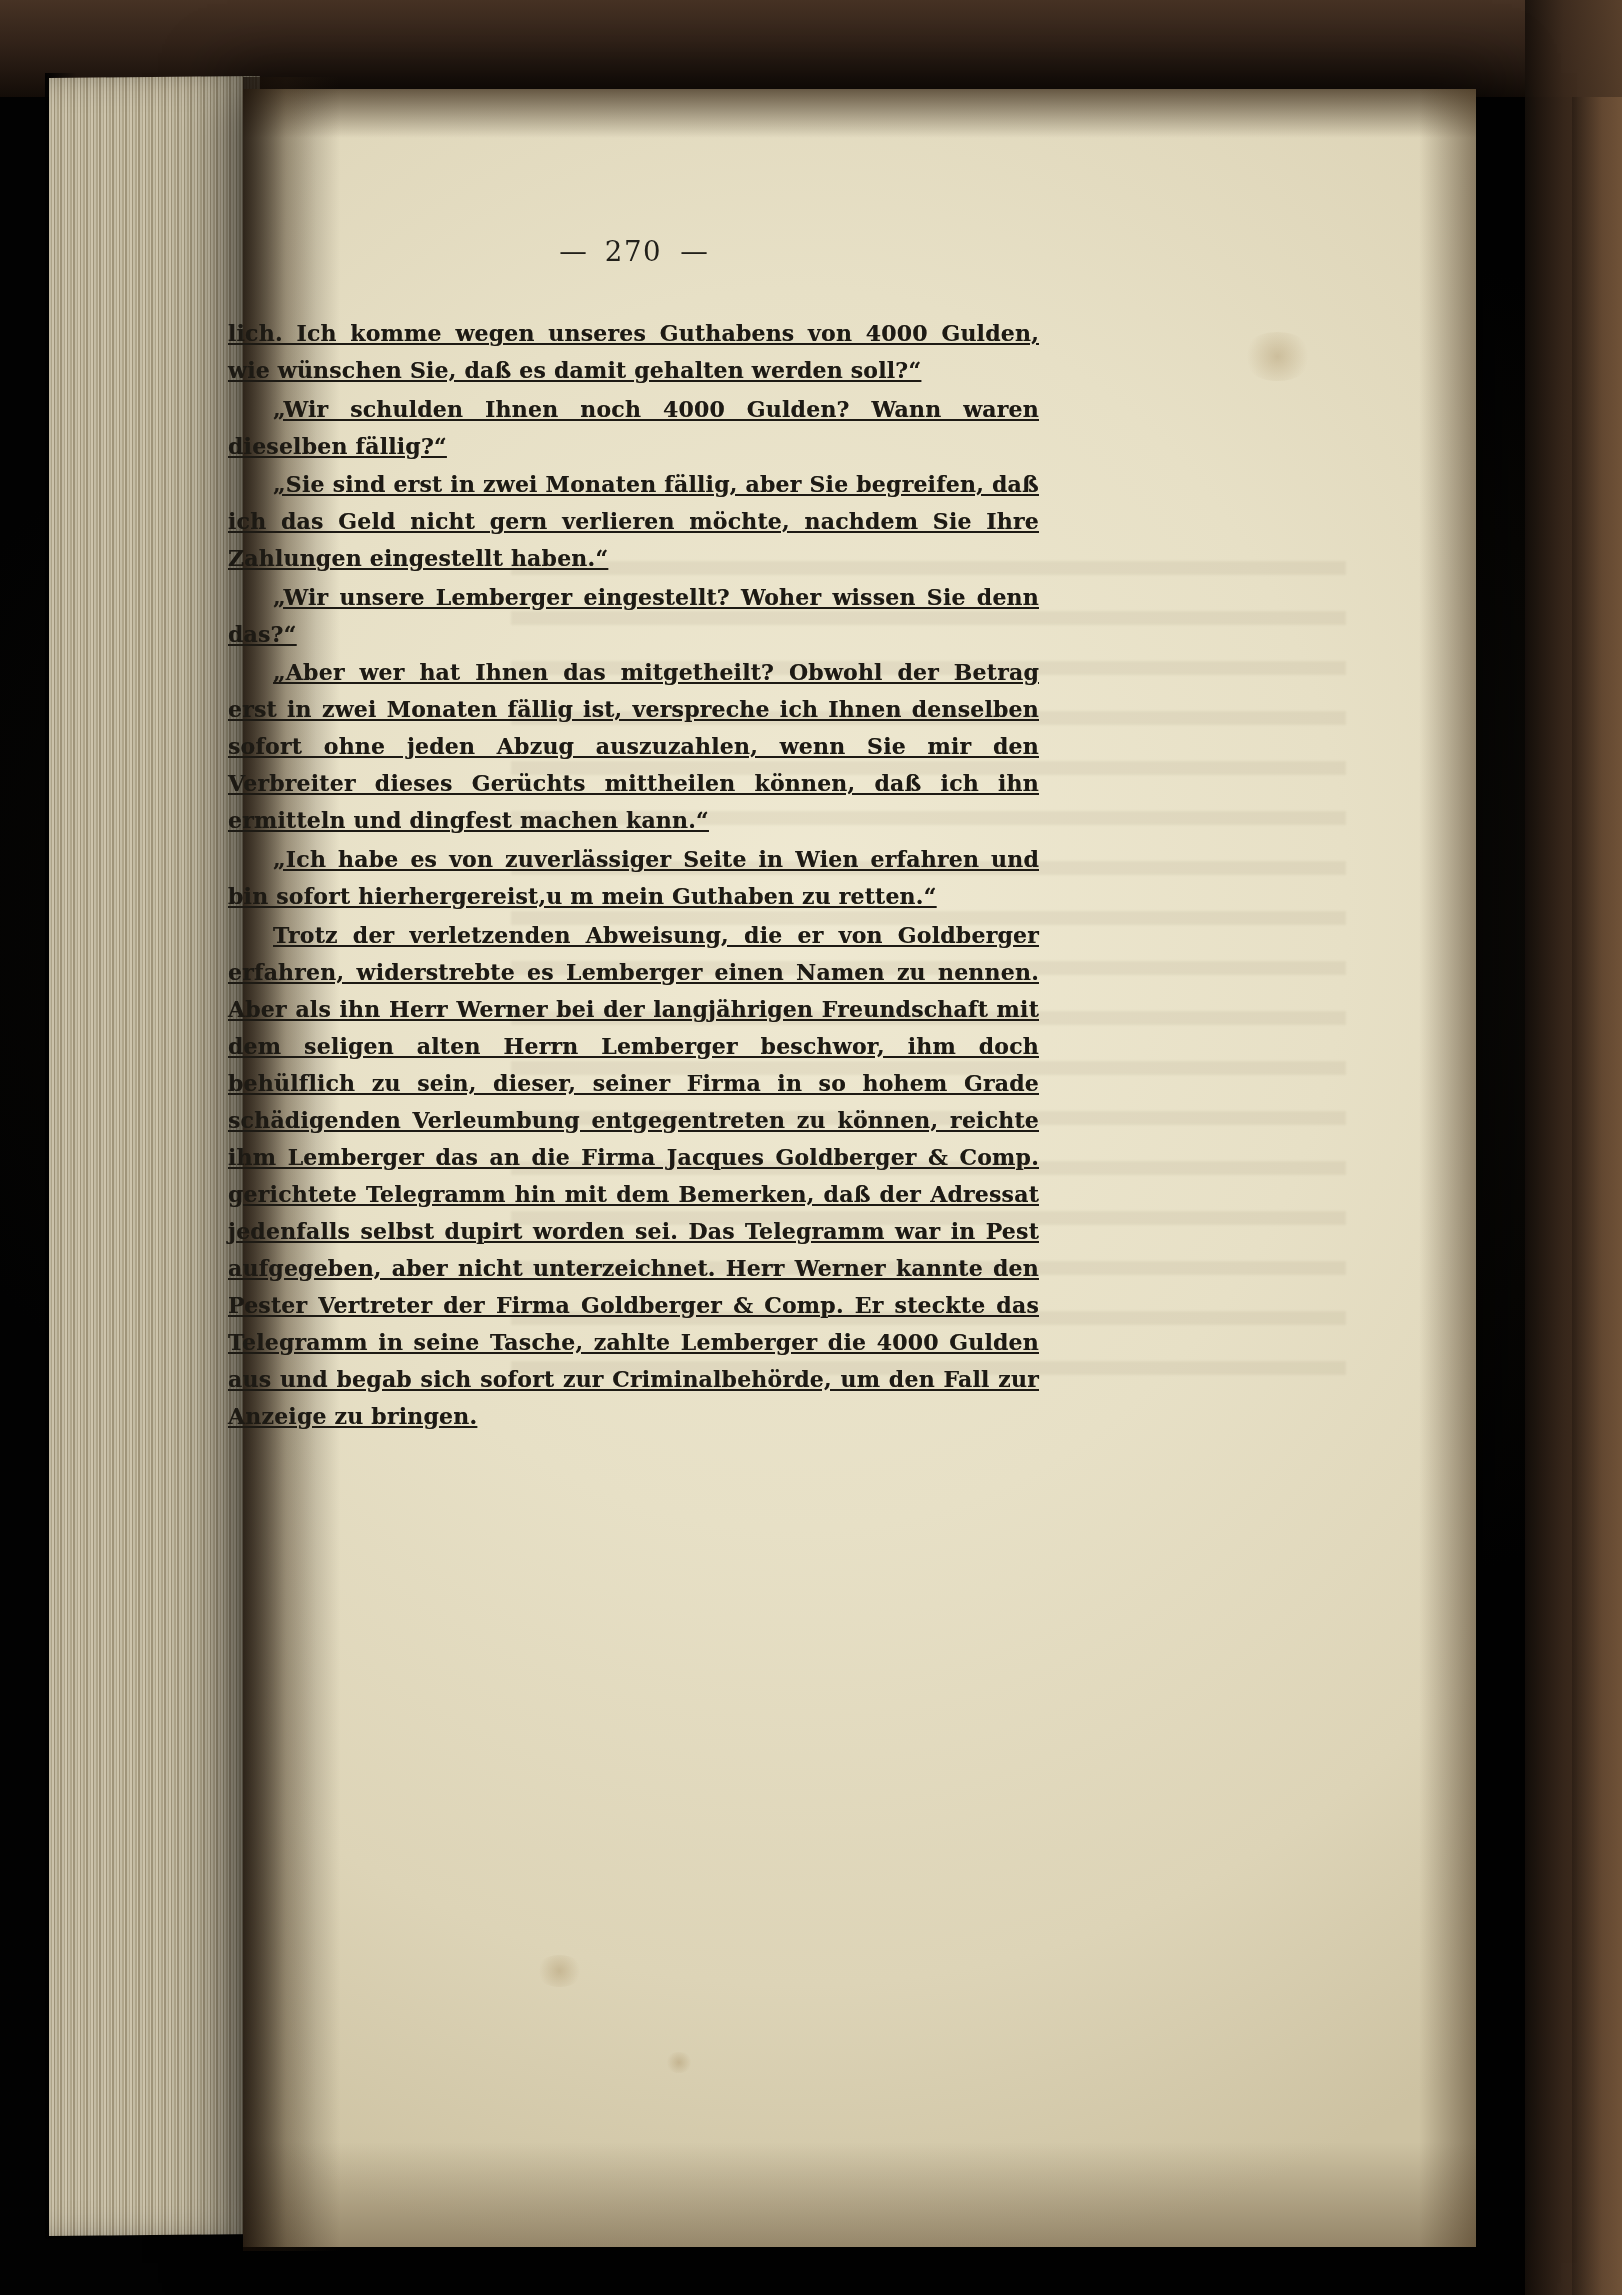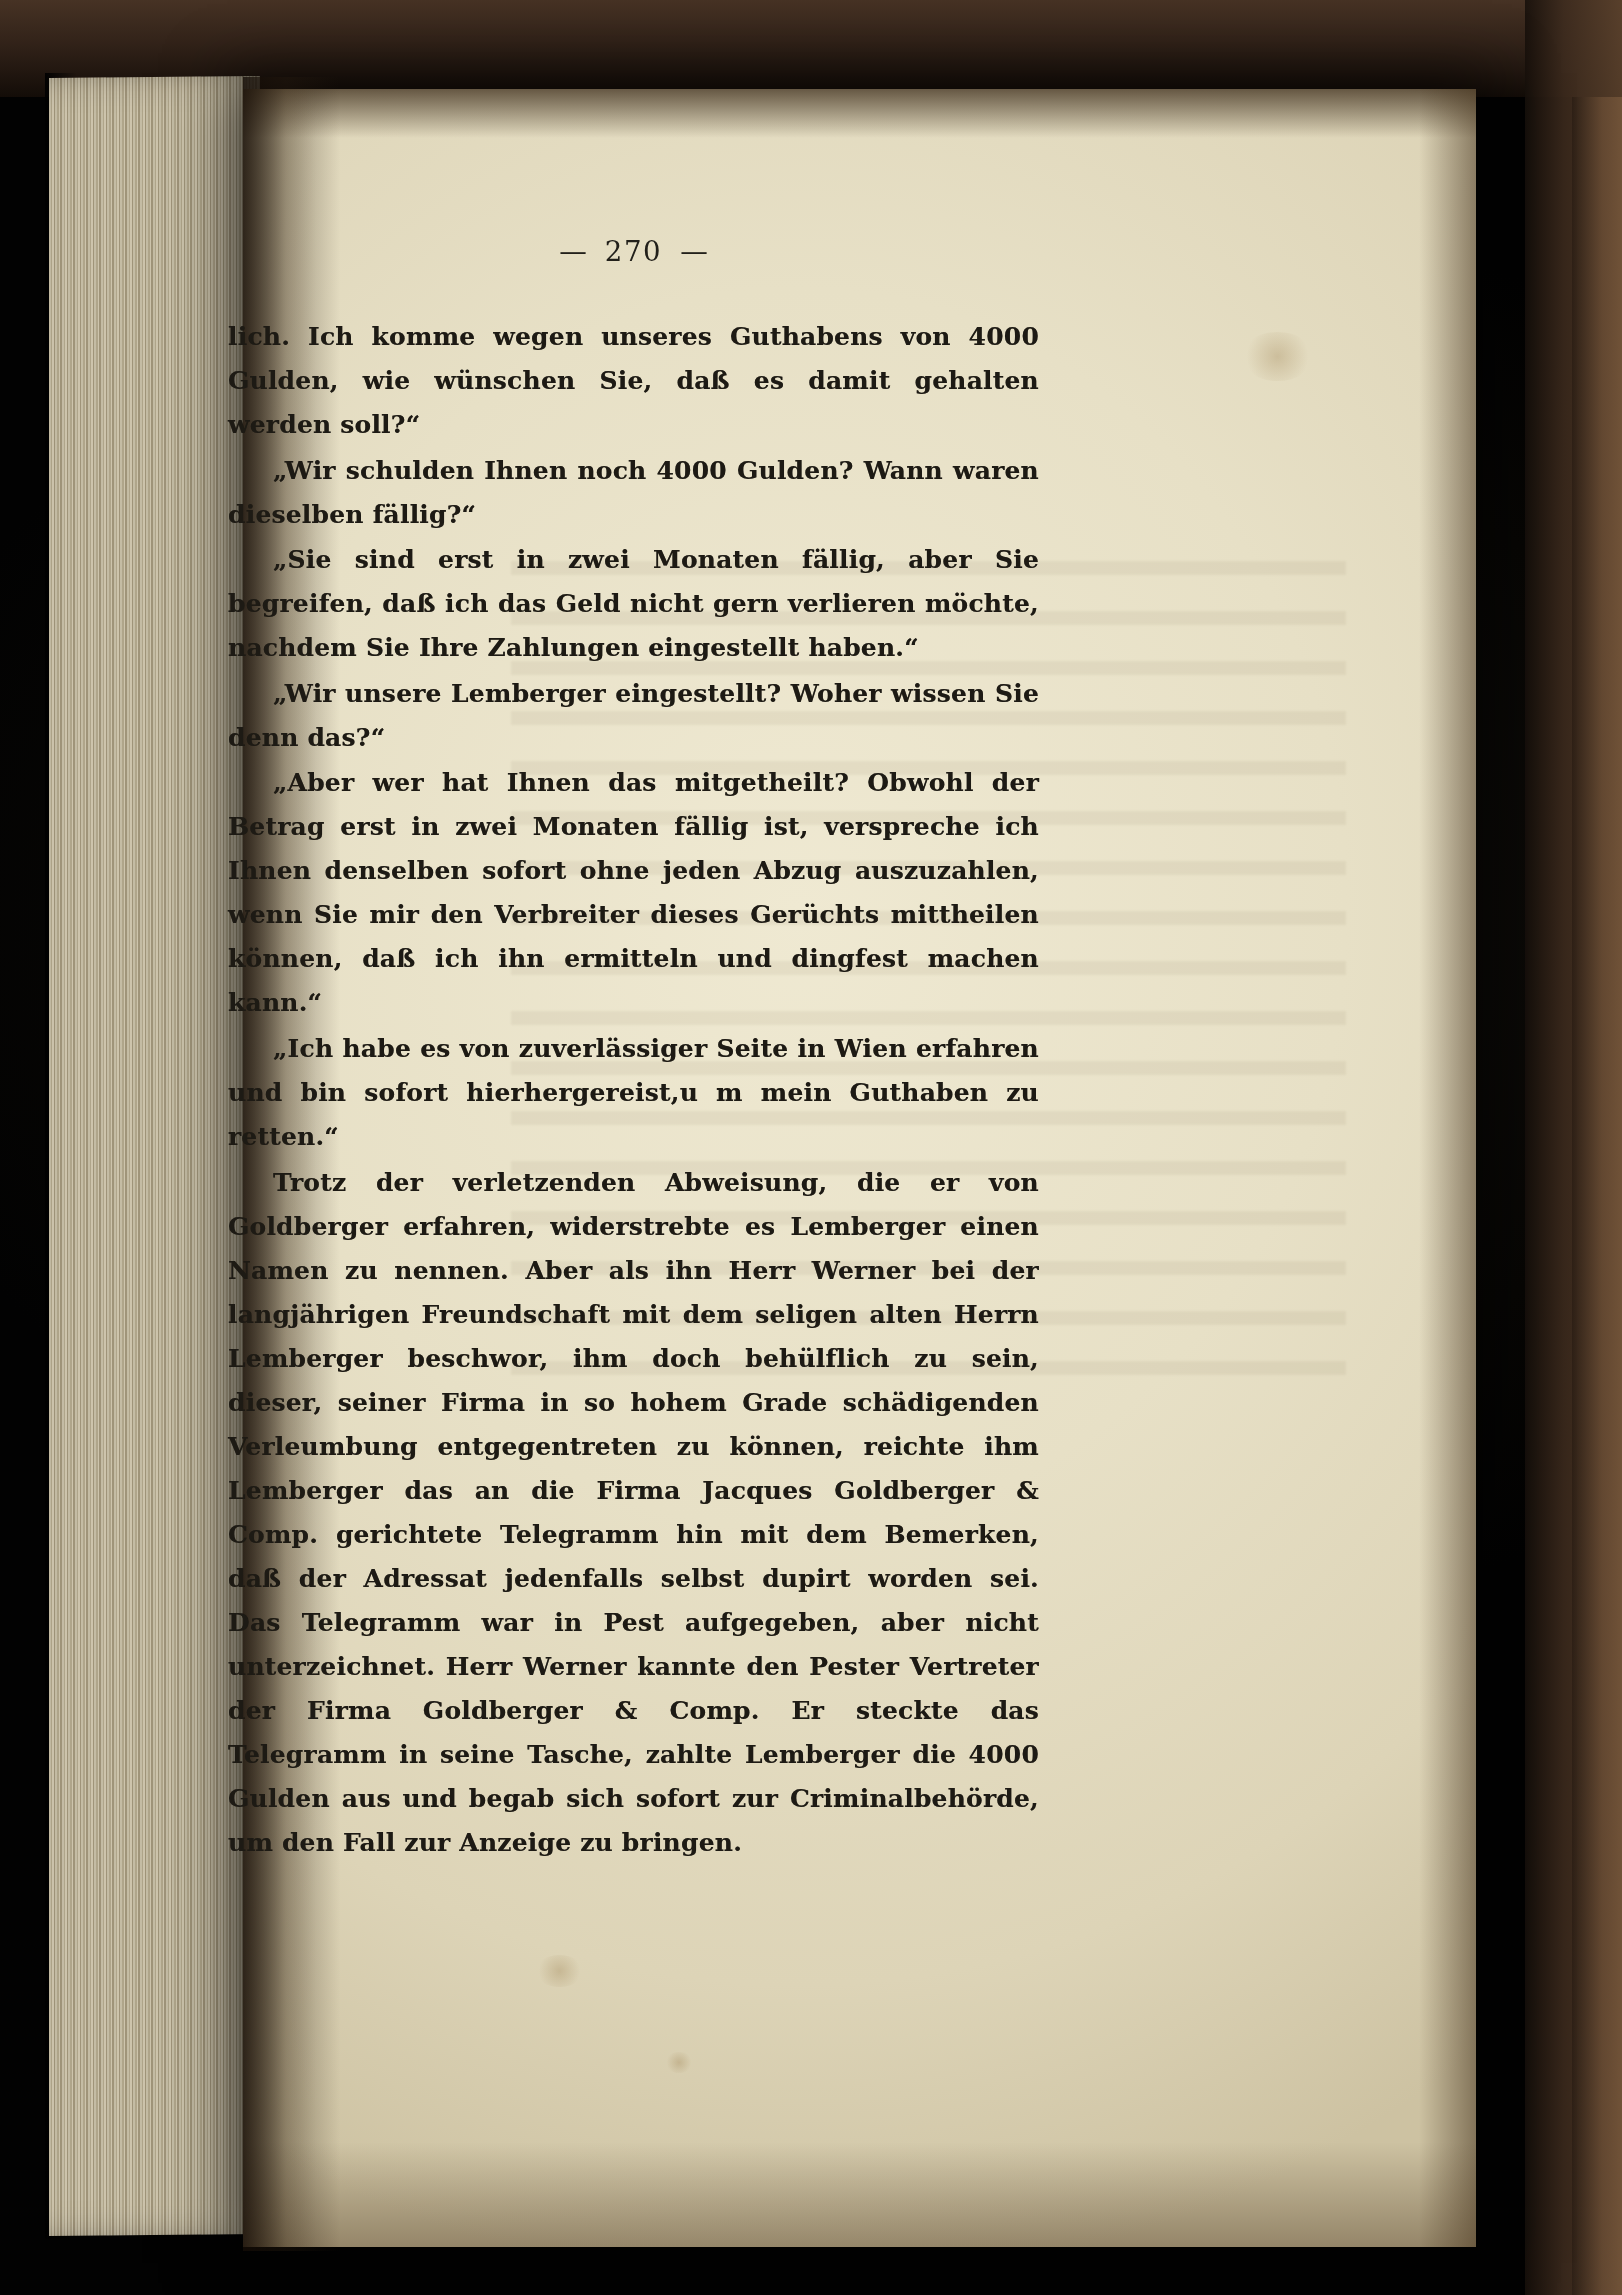--- a/index.html
+++ b/index.html
@@ -150,26 +150,27 @@
     letter-spacing: 1.6px;
     color: #22201a;
     margin-bottom: 47px;
   }
   .folio .dash { letter-spacing: 0; padding: 0 18px; }
 
   .body-text p {
     margin: 0 0 1.6px 0;
     font-family: "DejaVu Serif", serif;
     font-weight: 700;
-    font-size: 25px;
-    line-height: 44px;
+    font-size: 22px;
+    line-height: 37px;
     text-align: justify;
     text-justify: inter-word;
     color: #1d1a14;
     letter-spacing: 0.2px;
+    text-decoration: underline;
     -webkit-font-smoothing: none;
   }
   .body-text p.indent { text-indent: 45px; }
   .body-text p.last { text-align: justify; }
 
   
   .body-text { text-shadow: 0 0 0.5px rgba(30,25,18,.55); }
 
   .blackletterish { font-family: "DejaVu Serif", serif; }
 </style>

